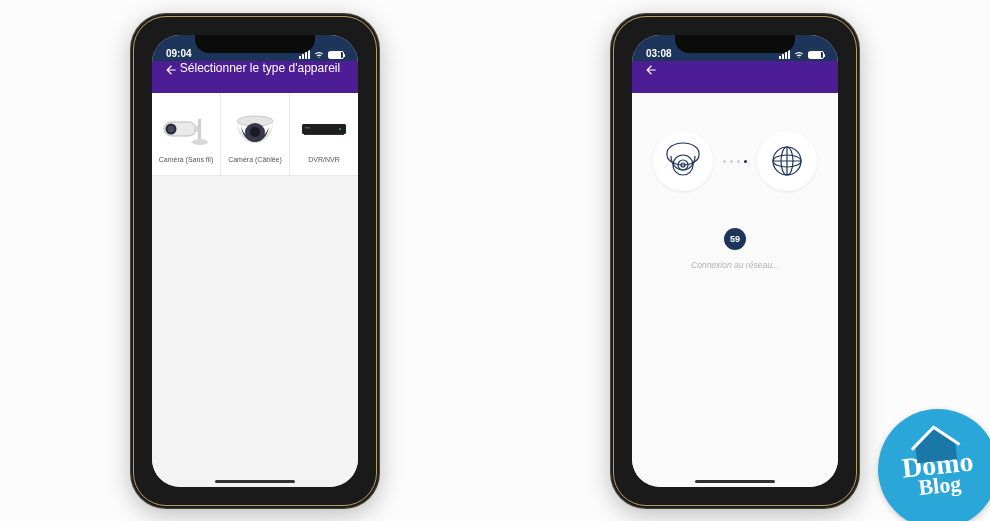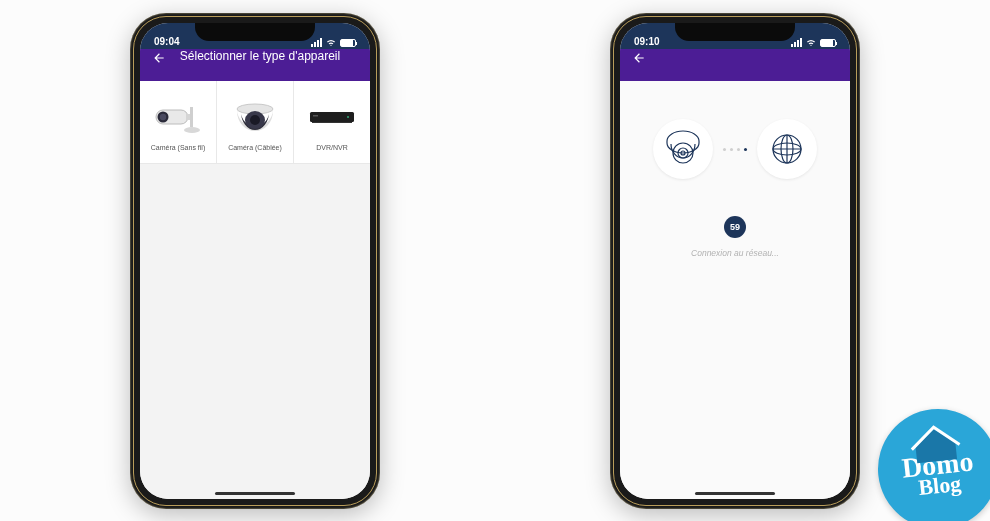--- a/index.html
+++ b/index.html
@@ -15,21 +15,21 @@
     display: flex;
     justify-content: center;
     gap: 230px;
     padding-top: 13px;
   }
   .phone {
     width: 250px;
     height: 496px;
     background: #1a1a1a;
     border-radius: 36px;
-    padding: 10px;
+    padding: 22px;
     box-shadow: 0 6px 24px rgba(0,0,0,.25), inset 0 0 2px #c9b98a;
     position: relative;
   }
   .phone::before {
     content: '';
     position: absolute;
     inset: 3px;
     border-radius: 33px;
     border: 1px solid #b99d5a;
     pointer-events: none;
@@ -210,21 +210,21 @@
         </div>
       </div>
       <div class="home-ind"></div>
     </div>
   </div>
 
   <div class="phone">
     <div class="screen">
       <div class="notch"></div>
       <div class="statusbar">
-        <span>09:10</span>
+        <span>03:08</span>
         <div class="status-icons">
           <span class="sig">
               <i></i>
               <i></i>
               <i></i>
               <i></i>
             </span>
           <svg class="wifi" viewBox="0 0 12 10">
               <path d="M6 9 L7 7.5 A2 2 0 0 0 5 7.5 Z M3 5.5 A5 5 0 0 1 9 5.5 L8 6.7 A3.3 3.3 0 0 0 4 6.7 Z M1 3.2 A8 8 0 0 1 11 3.2 L10 4.4 A6.3 6.3 0 0 0 2 4.4 Z" fill="#fff"></path>
             </svg>

